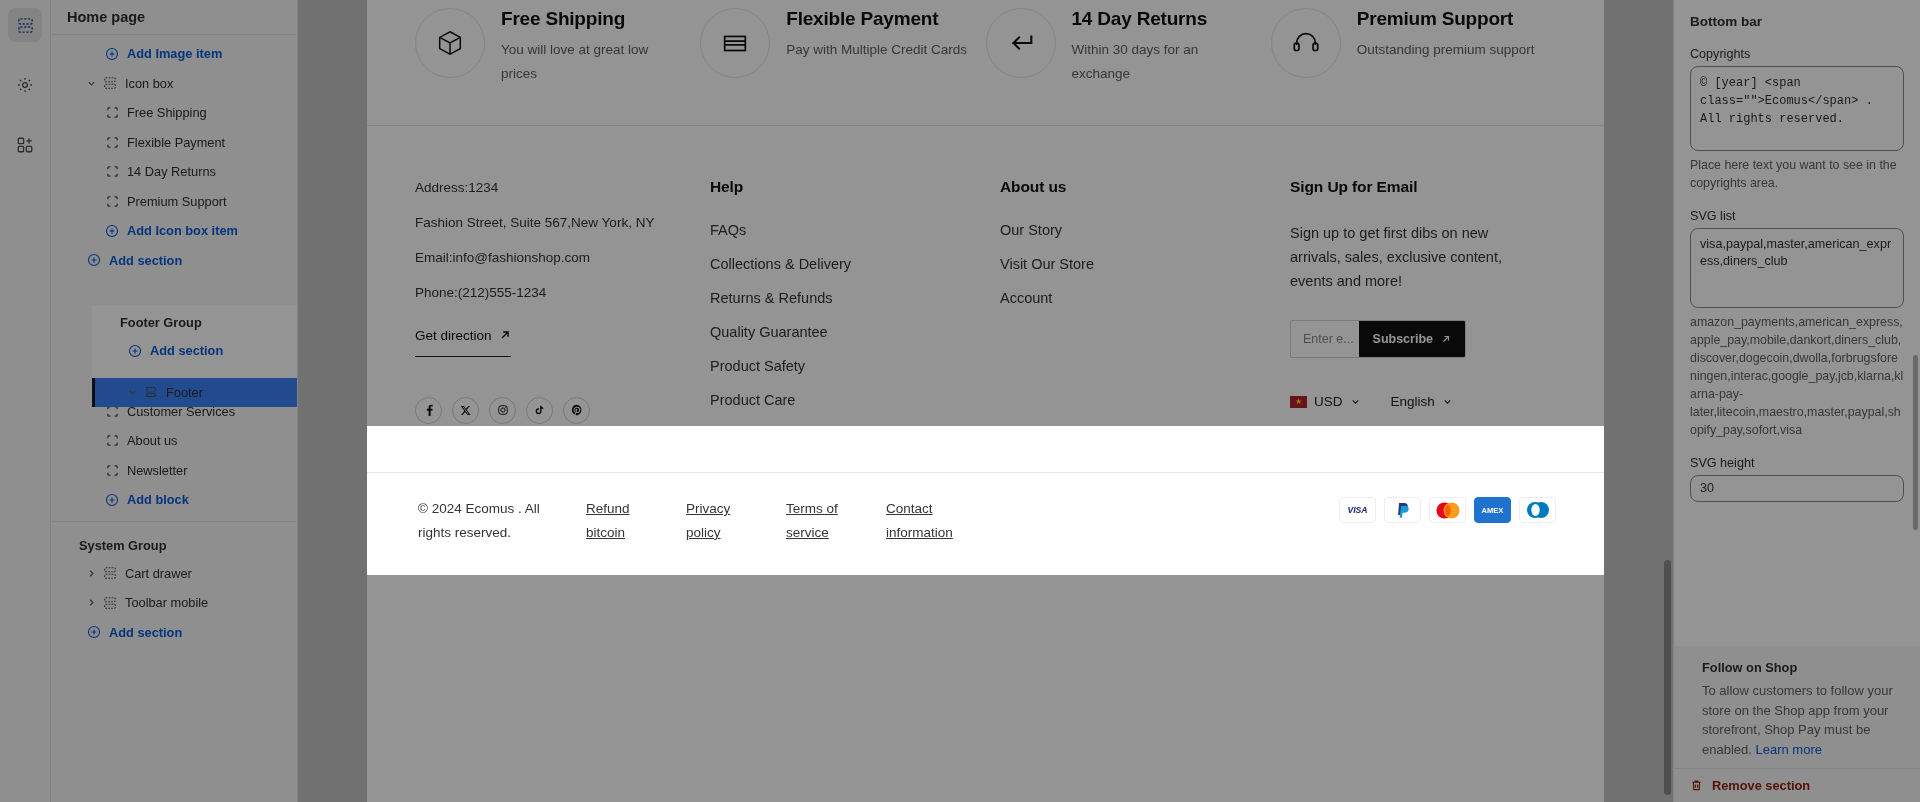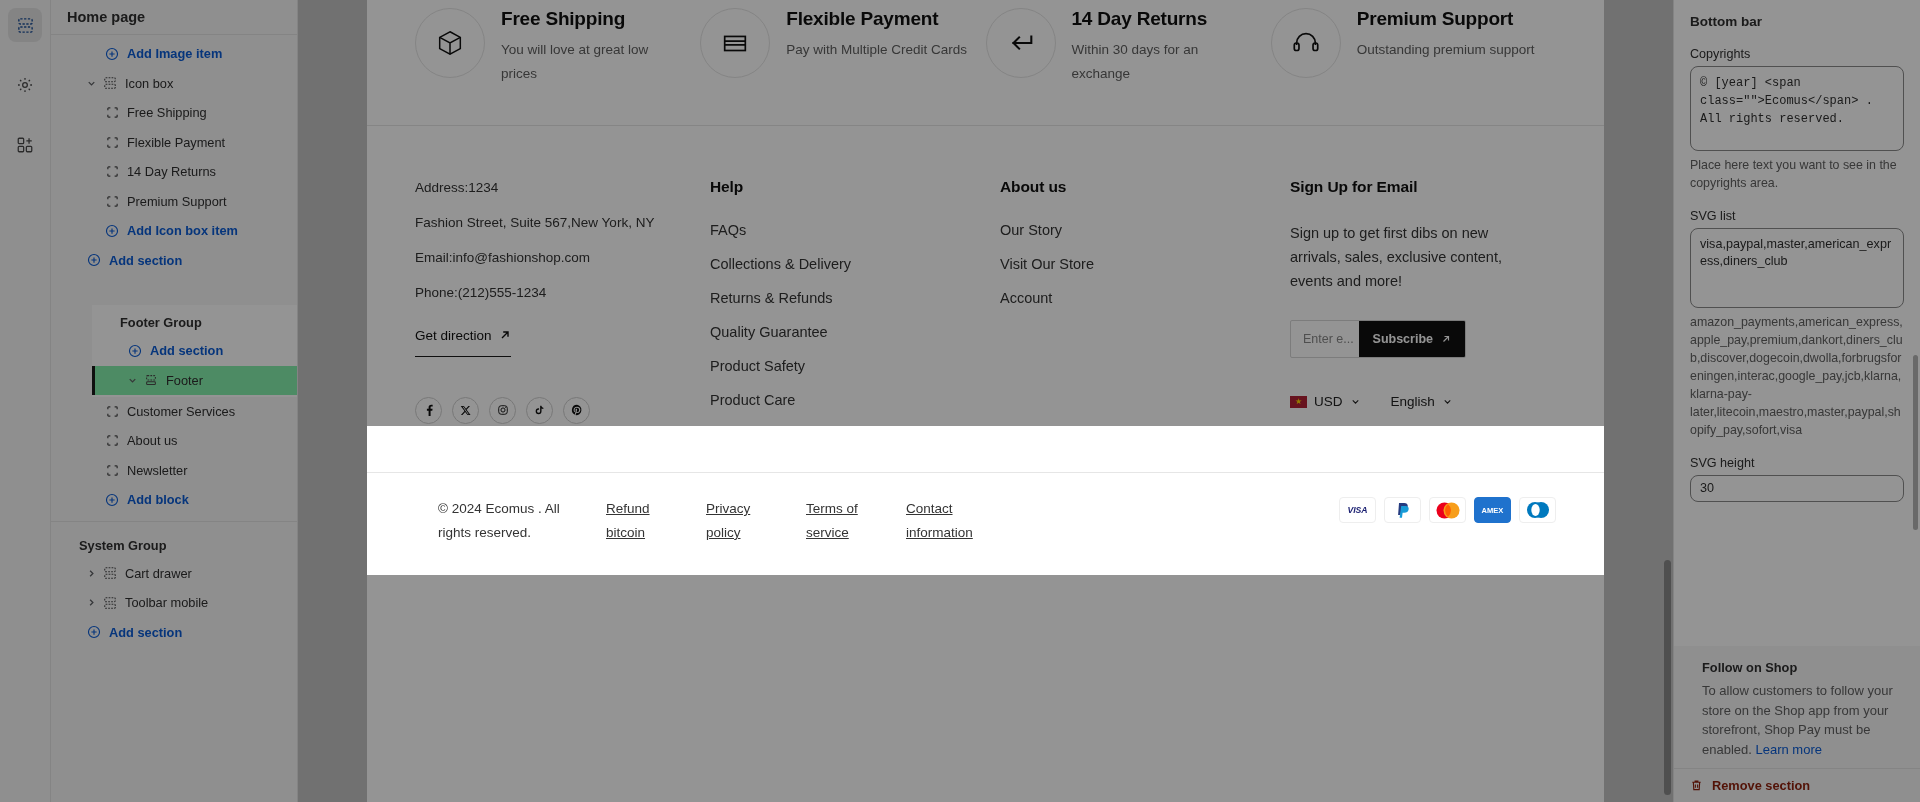--- a/index.html
+++ b/index.html
@@ -55,21 +55,21 @@
     font-size: 12.8px; color: #303030; padding-left: 14px;
     position: relative; white-space: nowrap;
   }
   .row .caret { width: 16px; display: flex; align-items: center; justify-content: center; color: #5c5f62; }
   .row .ico { width: 22px; display: flex; align-items: center; justify-content: center; color: #4a4a4a; }
   .row .txt { margin-left: 4px; }
   .row.indent1 { padding-left: 32px; }
   .row.indent2 { padding-left: 50px; }
   .row.action { color: #0b5cd5; font-weight: 600; }
   .row.action .ico { color: #0b5cd5; }
-  .row.selected { background: #86efac; }
+  .row.selected { background: #3b82f6; margin-top: 12px; }
   .row.selected::before {
     content: ""; position: absolute; left: 0; top: 0; bottom: 0;
     width: 3px; background: #1a1a1a;
   }
   .group-title {
     font-size: 12.8px; font-weight: 700; color: #303030;
     padding: 10px 0 6px 28px;
   }
   .sb-divider { height: 1px; background: #e3e3e3; margin: 6px 0; }
 
@@ -156,21 +156,21 @@
   .flagus {
     width: 17px; height: 12px; background: #b22234;
     display: inline-flex; align-items: center; justify-content: center;
     font-size: 8px; color: #ffd400; line-height: 1;
   }
 
   
   .bottombar {
     margin: 36px 0 0 0; background: #fff;
     border-top: 1px solid #e6e6e6;
-    padding: 24px 48px 30px 71px;
+    padding: 24px 48px 30px 51px;
     display: flex; align-items: flex-start;
     position: relative; z-index: 50;
   }
   .bb-lit-wrap { position: relative; z-index: 50; background: #fff; padding-top: 10px; }
   .bb-copy { font-size: 13.5px; color: #343434; width: 150px; line-height: 1.75; }
   .bb-links { display: flex; gap: 26px; margin-left: 18px; }
   .bb-links a {
     font-size: 13.5px; color: #343434; text-decoration: underline;
     display: block; width: 74px; line-height: 1.75;
   }
@@ -670,21 +670,21 @@
 
     <div class="set-lit">
       <div class="set-title">Bottom bar</div>
 
       <div class="set-label">Copyrights</div>
       <div class="set-ta copyrights">© [year] &lt;span class=""&gt;Ecomus&lt;/span&gt; . All rights reserved.</div>
       <div class="set-help">Place here text you want to see in the copyrights area.</div>
 
       <div class="set-label">SVG list</div>
       <div class="set-ta svglist">visa,paypal,master,american_express,diners_club</div>
-      <div class="set-help">amazon_payments,american_express,apple_pay,premium,dankort,diners_club,discover,dogecoin,dwolla,forbrugsforeningen,interac,google_pay,jcb,klarna,klarna-pay-later,litecoin,maestro,master,paypal,shopify_pay,sofort,visa</div>
+      <div class="set-help">amazon_payments,american_express,apple_pay,mobile,dankort,diners_club,discover,dogecoin,dwolla,forbrugsforeningen,interac,google_pay,jcb,klarna,klarna-pay-later,litecoin,maestro,master,paypal,shopify_pay,sofort,visa</div>
 
       <div class="set-label">SVG height</div>
       <div class="set-input">30</div>
     </div>
 
     <div class="set-scrollbar"></div>
 
     <div class="remove-bar">
       <span>
         <svg width="13" height="13" viewBox="0 0 14 14" fill="none" stroke="currentColor" stroke-width="1.2">

